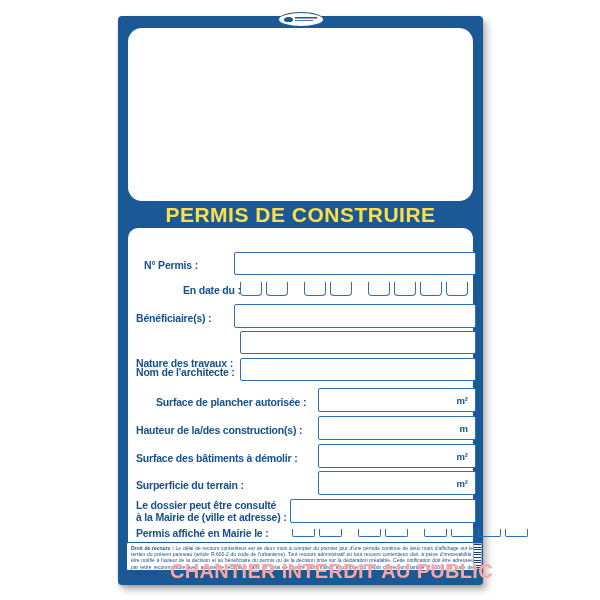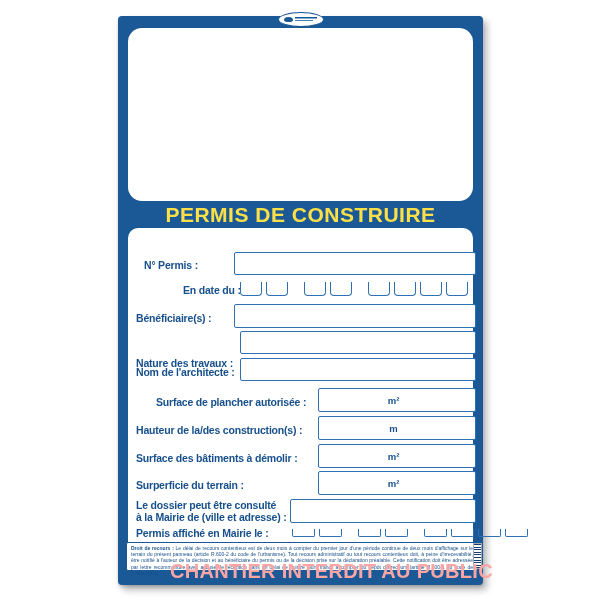--- a/index.html
+++ b/index.html
@@ -36,21 +36,21 @@
   }
   
   .row{position:absolute;left:0;width:100%;}
   .lbl{
     position:absolute;left:8px;color:#17508c;font-weight:bold;font-size:10.5px;
     letter-spacing:-0.2px;white-space:nowrap;
   }
   .lbl .l2{display:block;margin-top:0px;}
   .ibox{
     position:absolute;background:#ffffff;border:1.5px solid #2f6fb3;border-radius:2px;
-    display:flex;align-items:center;justify-content:center;
+    display:flex;align-items:center;justify-content:flex-end;
     color:#17508c;font-weight:bold;font-size:9.5px;padding-right:7px;box-sizing:border-box;
   }
   .cells{position:absolute;display:flex;align-items:flex-end;}
   .cell{
     width:20px;height:13px;margin-right:4px;
     border-left:1.5px solid #2f6fb3;border-right:1.5px solid #2f6fb3;border-bottom:1.5px solid #2f6fb3;
     border-radius:0 0 4px 4px;
   }
   .cell.sm{height:7px;width:21px;border-width:1.2px;border-radius:0 0 2px 2px;}
   .grp-gap{width:12px;}

